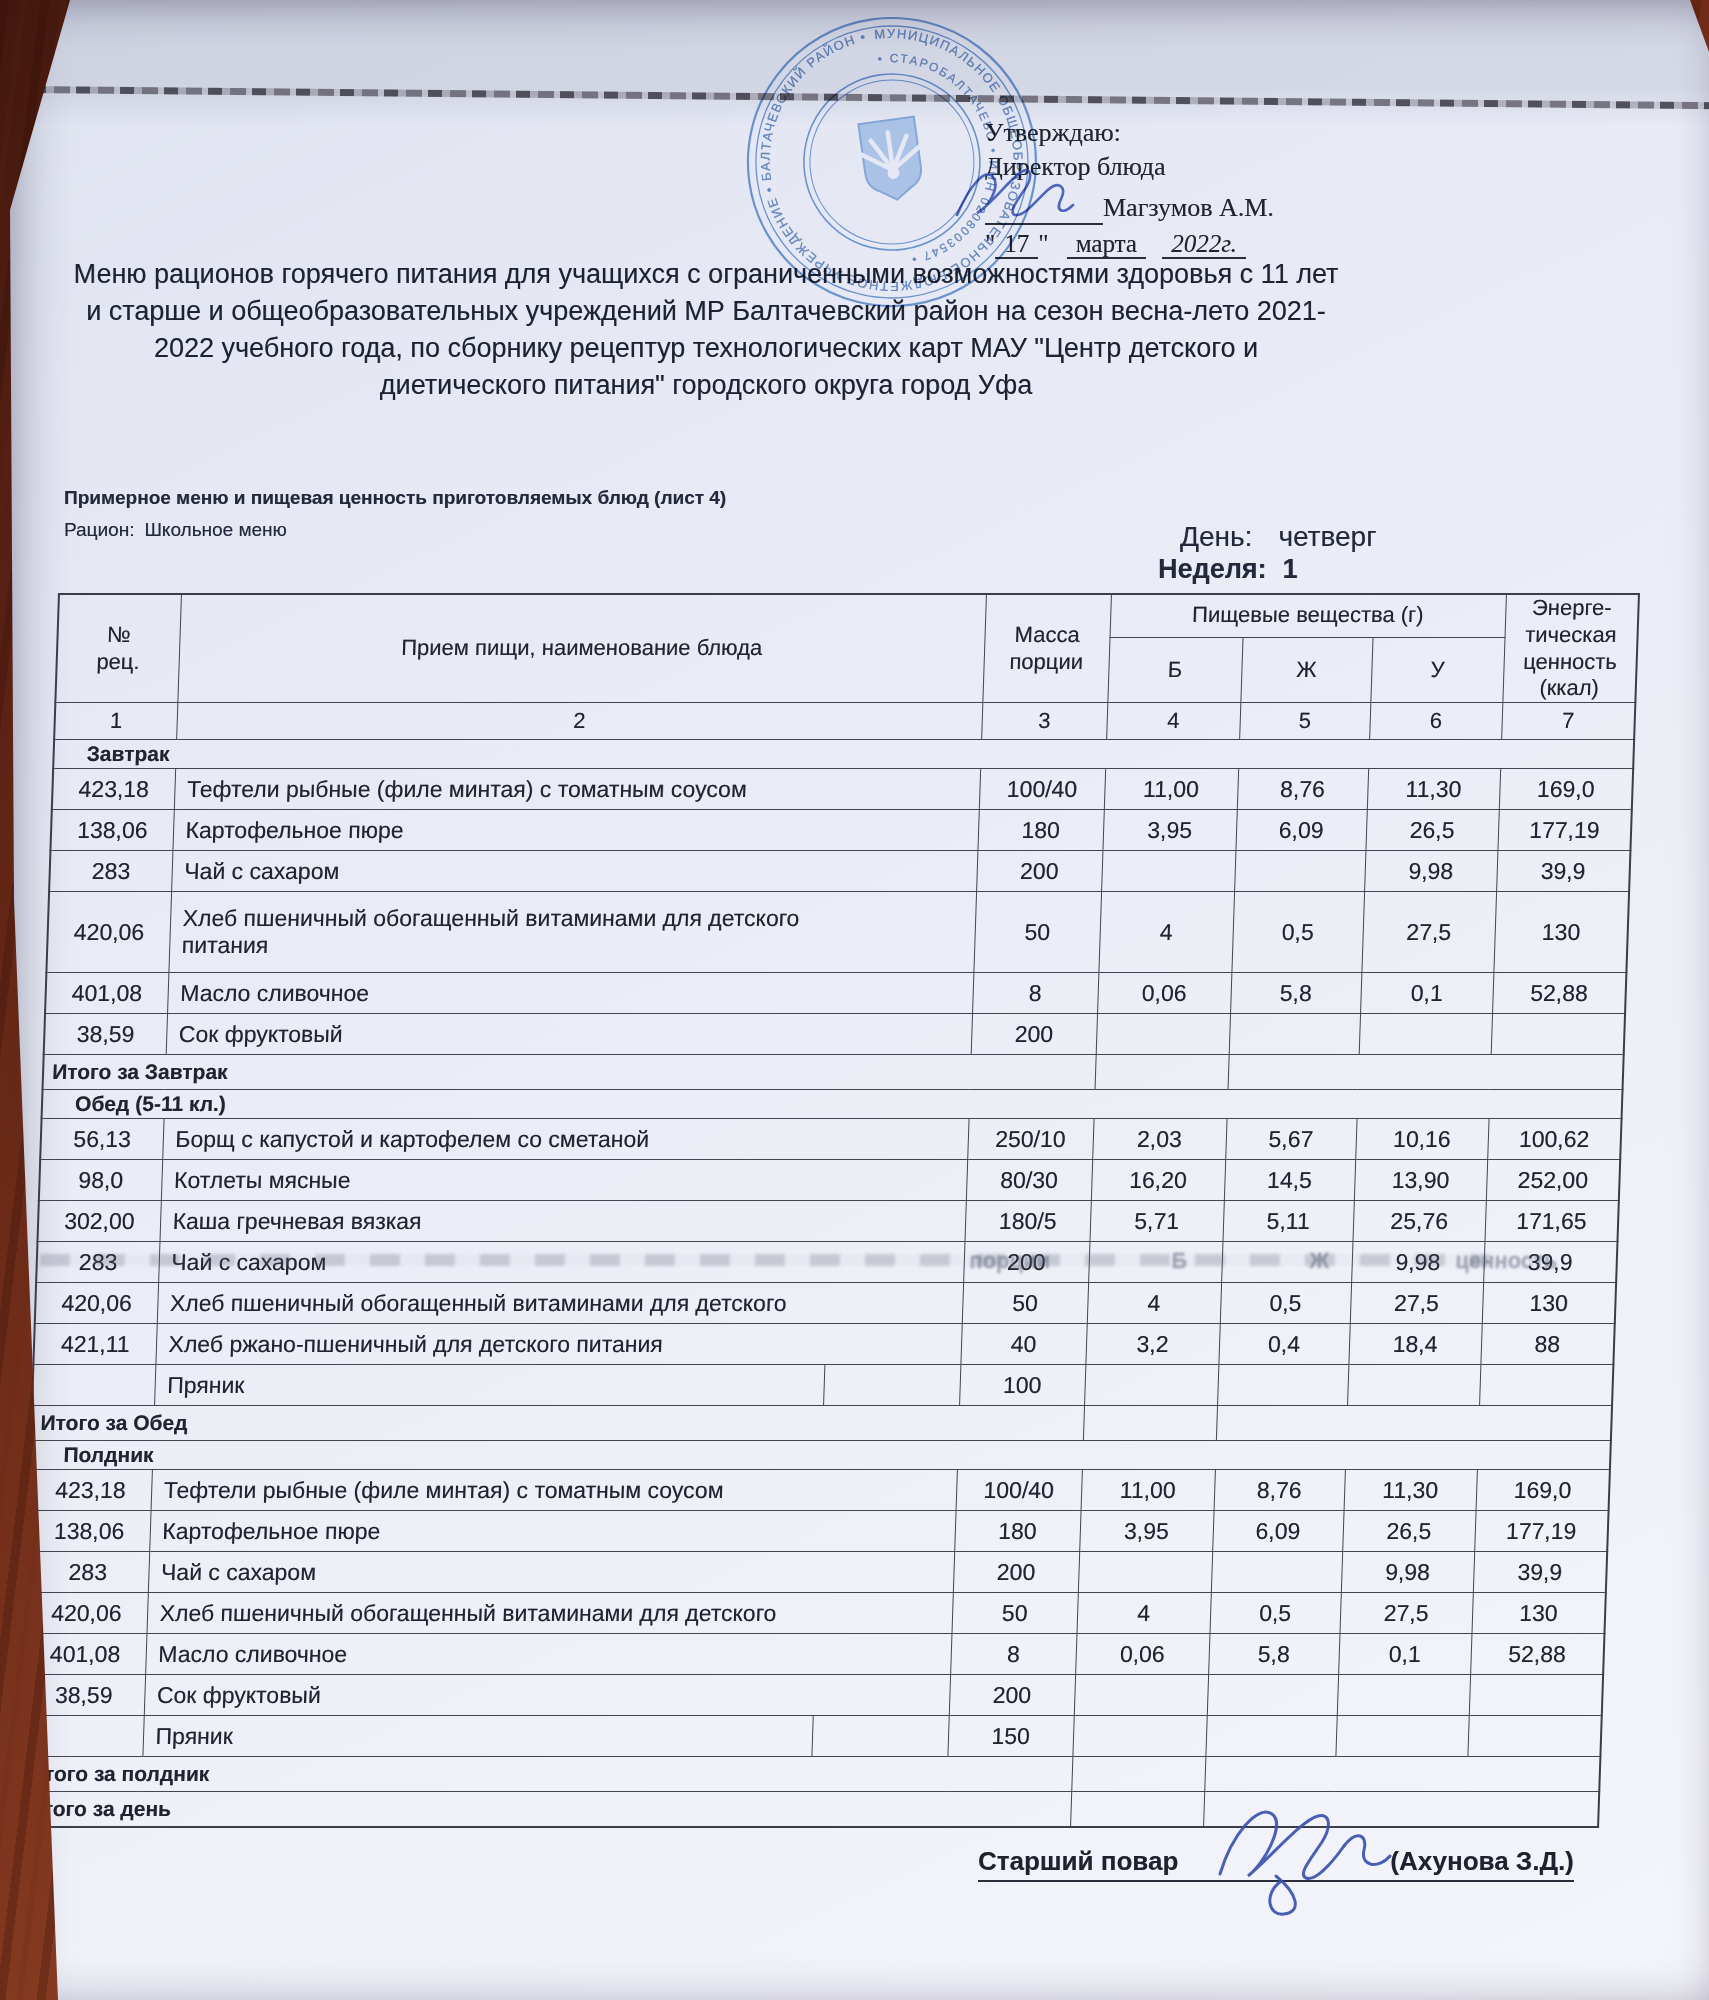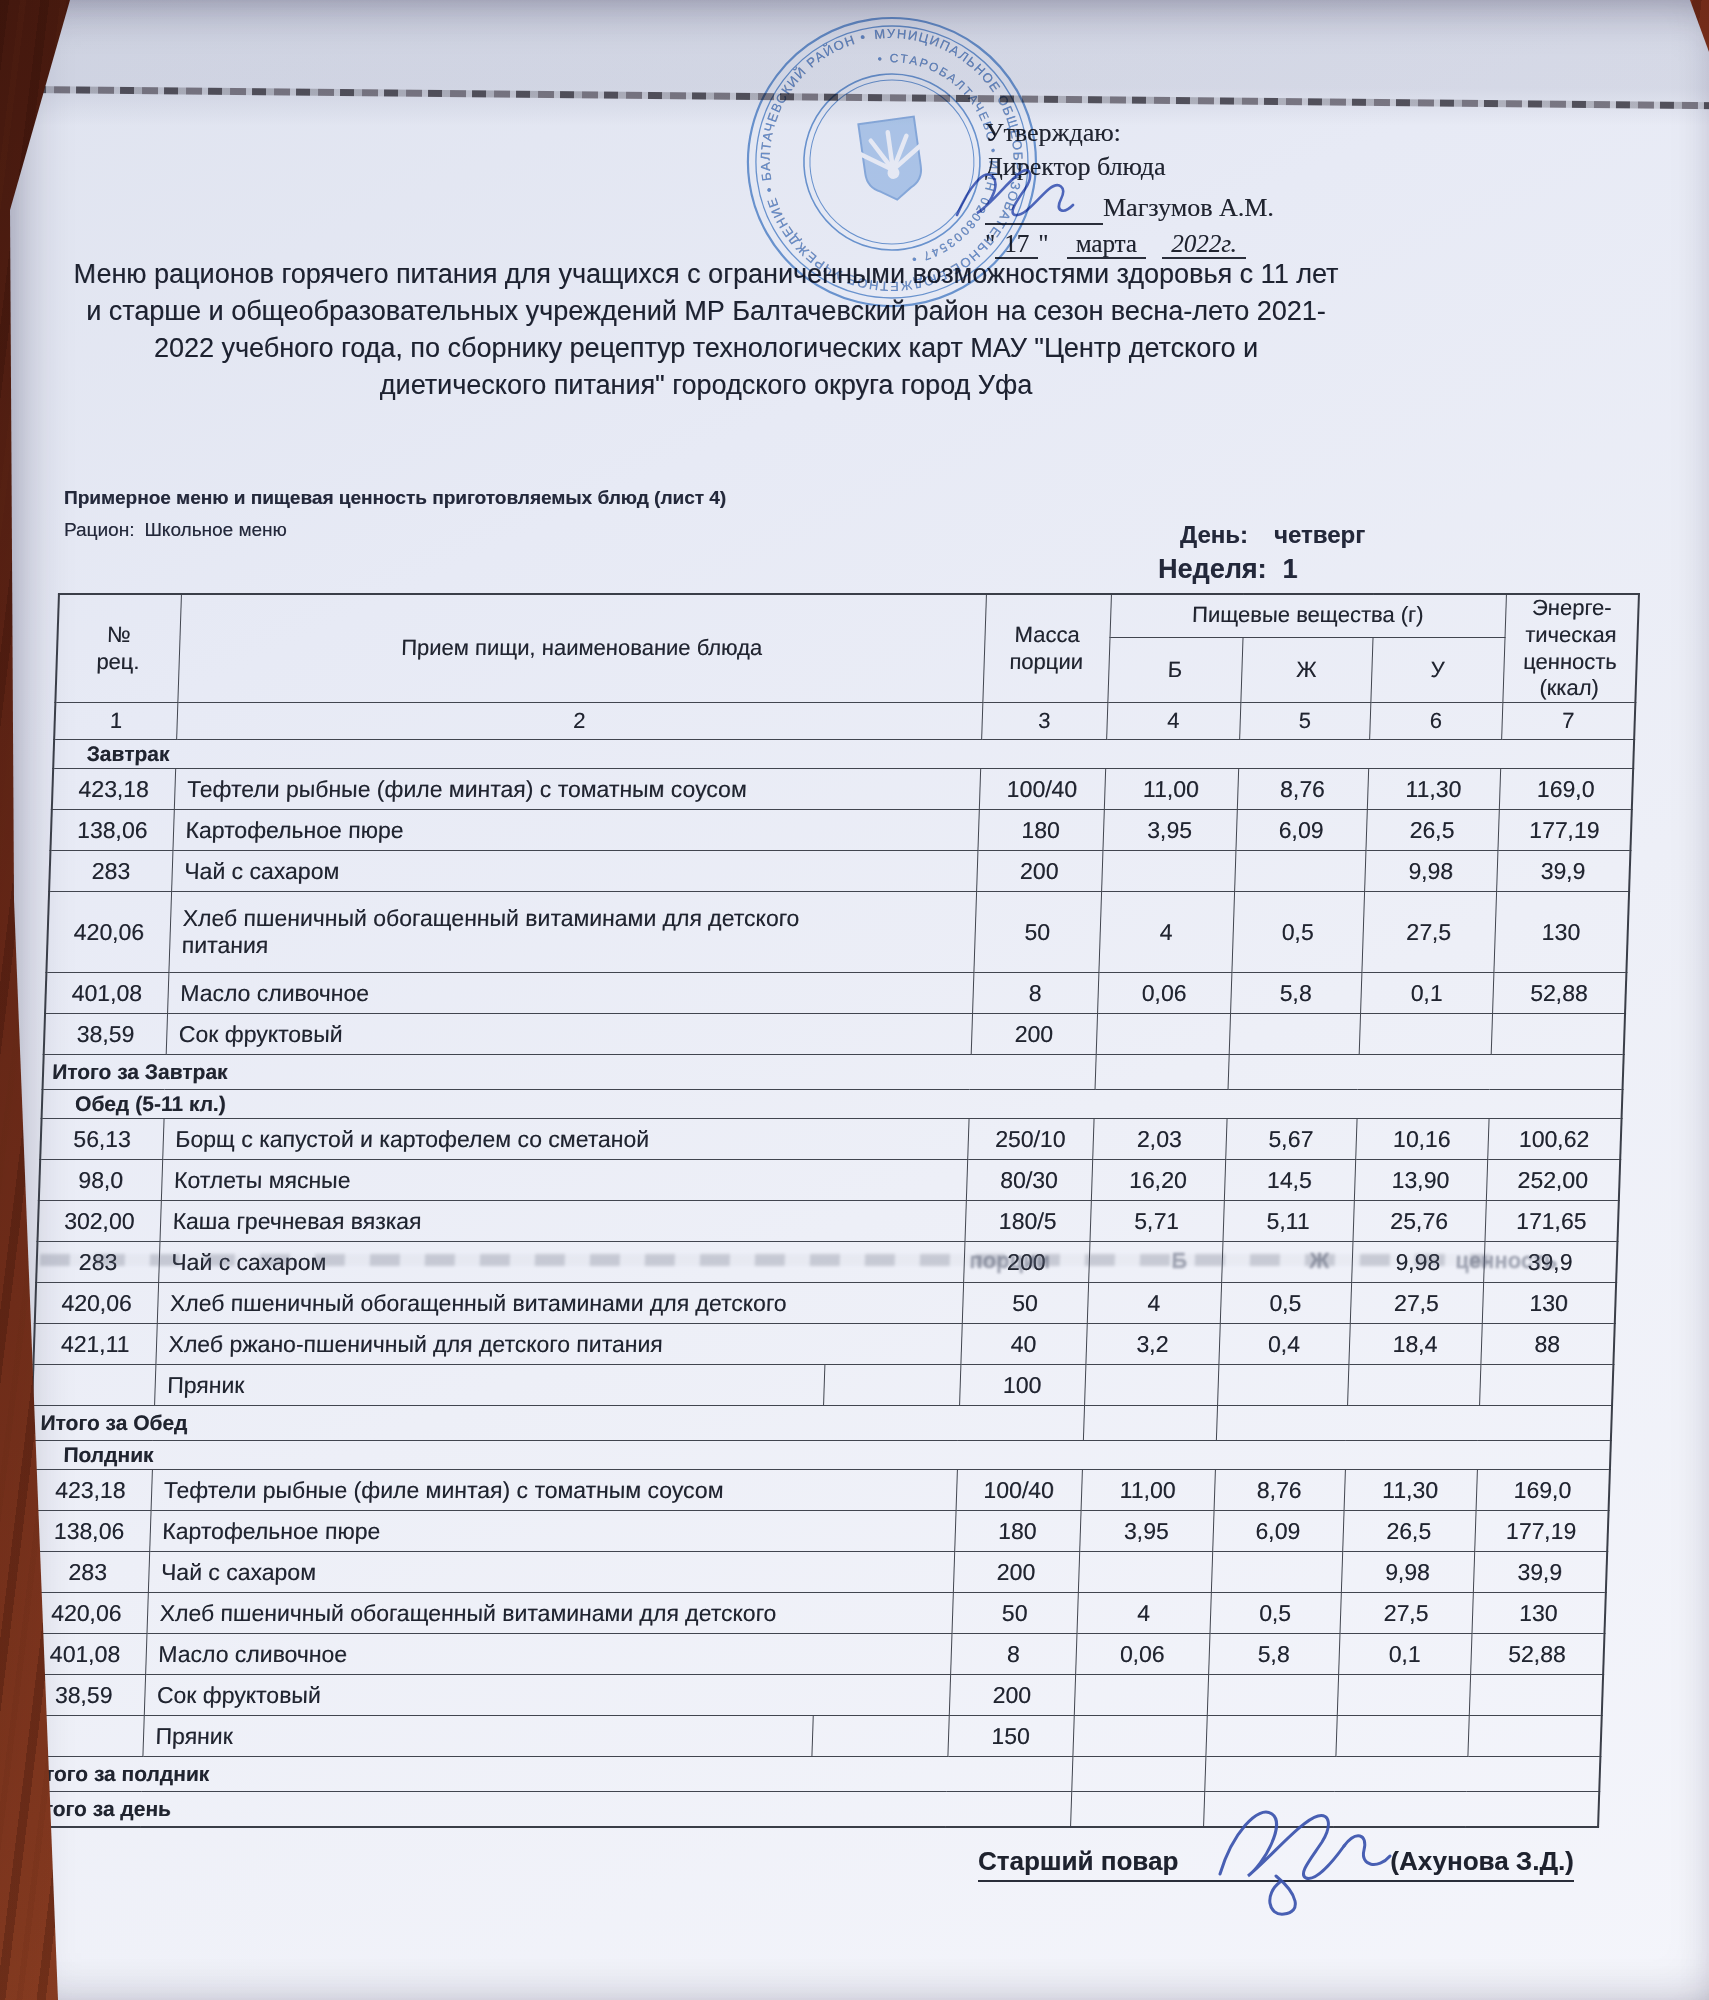--- a/index.html
+++ b/index.html
@@ -46,21 +46,21 @@
   .dirsig{position:absolute;left:-34px;top:-26px;}
   .dateline{margin-top:2px;font-size:25px;}
   .u{border-bottom:2px solid #2a2e3a;padding:0 9px;}
 
   
   .title{position:absolute;left:70px;top:256px;width:1272px;z-index:2;text-align:center;
     font-weight:normal;font-size:27px;line-height:37px;color:#1d2230;}
   .sub1{position:absolute;left:64px;top:487px;font-size:19px;font-weight:bold;z-index:2;}
   .ration{position:absolute;left:64px;top:519px;font-size:19px;font-weight:normal;z-index:2;}
   .ration span{margin-right:10px;}
-  .dayline{position:absolute;left:1180px;top:521px;font-size:24px;font-weight:bold;display:flex;gap:26px;z-index:2;}
+  .dayline{position:absolute;left:1180px;top:521px;font-size:28px;font-weight:normal;display:flex;gap:26px;z-index:2;}
   .weekline{position:absolute;left:1158px;top:554px;font-size:27px;font-weight:bold;display:flex;gap:16px;z-index:2;}
 
   
   .tablewrap{position:absolute;left:58px;top:593px;z-index:2;transform:skewX(-1.9deg);transform-origin:0 0;}
   table{border-collapse:collapse;table-layout:fixed;width:1580px;border:2.5px solid #3a3e48;}
   th,td{border:1.8px solid #41454f;padding:0 4px;color:#20242f;overflow:visible;}
   thead th{font-weight:normal;font-size:22px;text-align:center;vertical-align:middle;line-height:1.22;}
   tr.h1 th{height:40px;}
   tr.h2 th{height:62px;}
   tr.nums td{height:36px;font-size:22px;text-align:center;}

